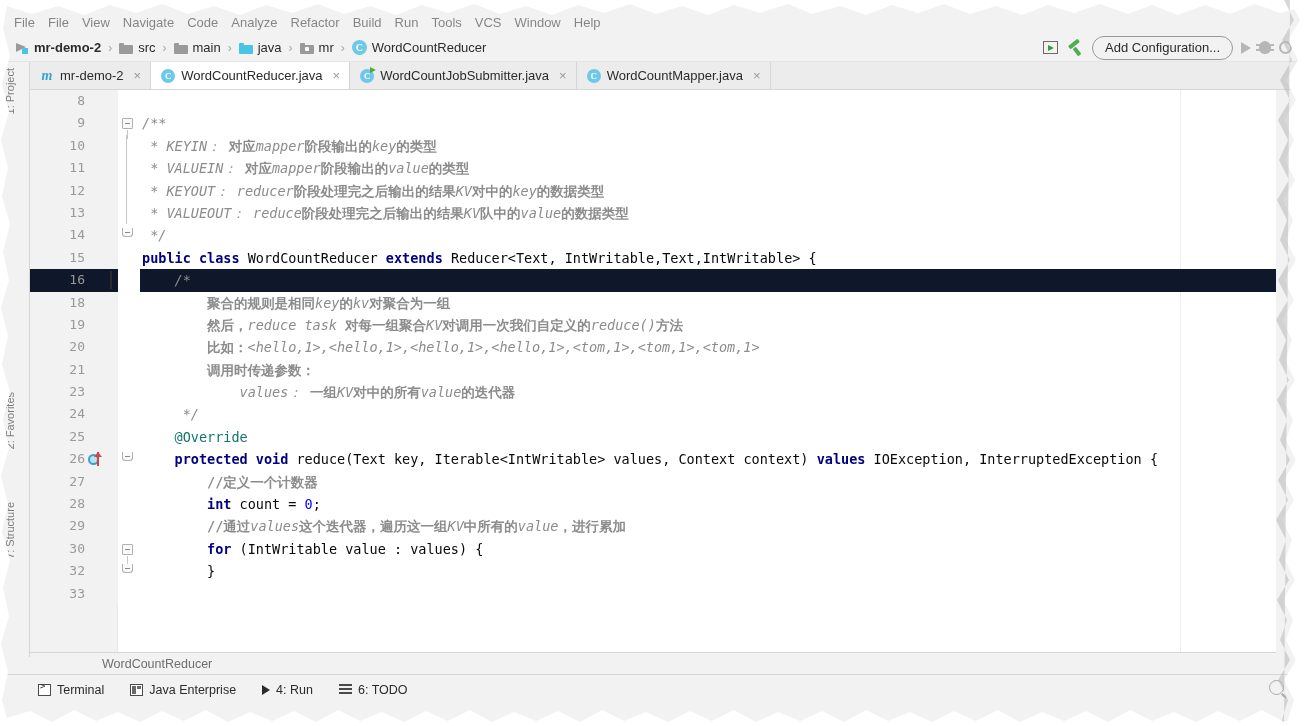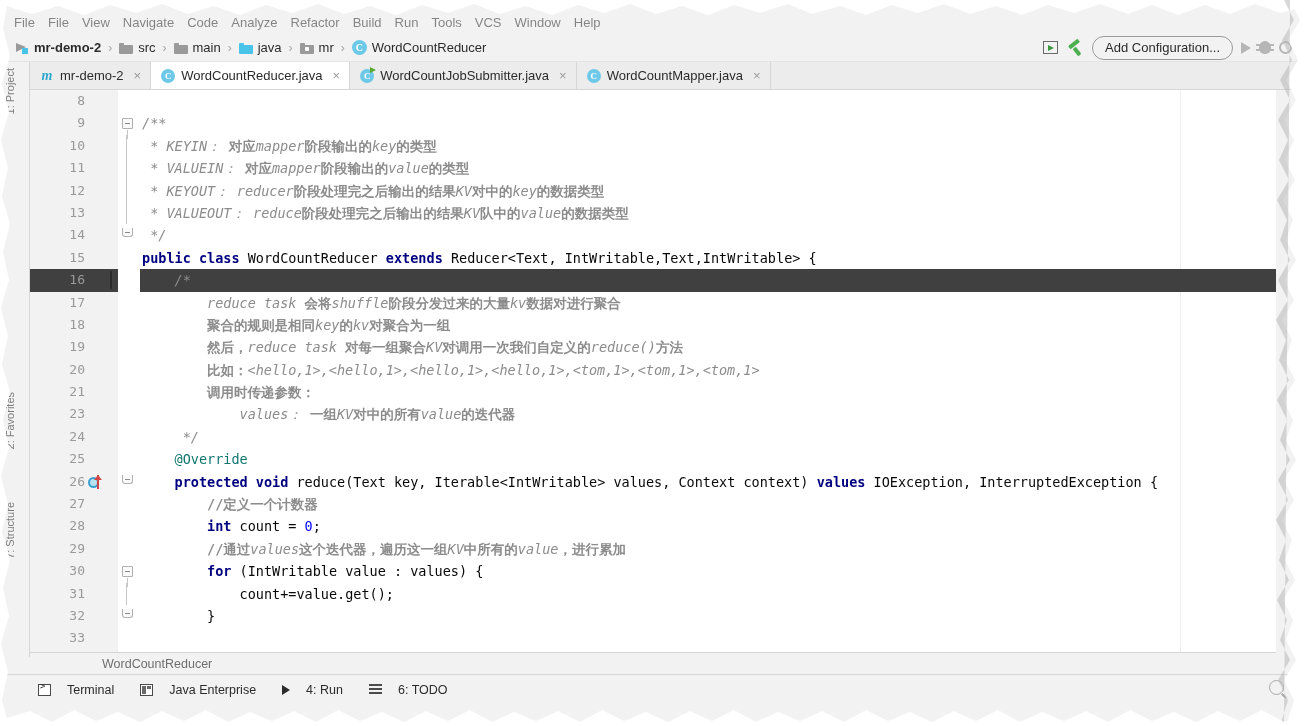--- a/index.html
+++ b/index.html
@@ -186,21 +186,21 @@
   }
   .codearea {
     position: absolute; left: 0; top: 0; width: 1246px; height: 562px;
     font-family: "DejaVu Sans Mono", "Liberation Mono", monospace;
     font-size: 13.5px;
   }
   .row {
     position: relative; height: 22.4px; line-height: 22.4px;
     white-space: pre; display: flex; align-items: stretch;
   }
-  .row.hl .lnum-cell, .row.hl .code-cell { background: #404040; }
+  .row.hl .lnum-cell, .row.hl .code-cell { background: #0f172a; }
   .lnum-cell {
     width: 88px; min-width:88px; text-align: right;
     padding-right: 33px; color: #999999; font-size: 13px;
     background: #f2f2f2; position: relative;
   }
   .fold-cell {
     width: 22px; min-width: 22px; background: transparent; position: relative;
   }
   .code-cell { flex: 1; padding-left: 2px; color: #080808; }
 
@@ -267,21 +267,21 @@
     font-size: 12.5px; color: #6e6e6e; padding-left: 72px;
   }
 
   
   .bottombar {
     position: absolute; top: 674px; left: 0; width: 1306px; height: 30px;
     background: #f2f2f2; border-top: 1px solid #d6d6d6;
     display: flex; align-items: center; padding-left: 38px; gap: 26px;
   }
   .bt {
-    display: flex; align-items: center; gap: 16px;
+    display: flex; align-items: center; gap: 6px;
     font-size: 12.5px; color: #2b2b2b; white-space: nowrap;
   }
   .icon-term {
     width: 13px; height: 12px; border: 1px solid #4a4a4a;
     position: relative; background:#fff;
   }
   .icon-term:after {
     content:'>'; position:absolute; left:1px; top:-4px;
     font-size: 9px; color:#2b2b2b; font-family:"DejaVu Sans Mono", monospace;
   }
@@ -434,34 +434,32 @@
     <div class="codearea" id="codearea">
         <div class="row"><div class="lnum-cell">8</div><div class="fold-cell"></div><div class="code-cell">&nbsp;</div></div>
         <div class="row"><div class="lnum-cell">9</div><div class="fold-cell"><span class="fold nub"></span></div><div class="code-cell"><span class="cmt">/**</span></div></div>
         <div class="row"><div class="lnum-cell">10</div><div class="fold-cell"><span class="foldline"></span></div><div class="code-cell"><span class="cmt"> * KEYIN： <span class="cn">对应</span>mapper<span class="cn">阶段输出的</span>key<span class="cn">的类型</span></span></div></div>
         <div class="row"><div class="lnum-cell">11</div><div class="fold-cell"><span class="foldline"></span></div><div class="code-cell"><span class="cmt"> * VALUEIN： <span class="cn">对应</span>mapper<span class="cn">阶段输出的</span>value<span class="cn">的类型</span></span></div></div>
         <div class="row"><div class="lnum-cell">12</div><div class="fold-cell"><span class="foldline"></span></div><div class="code-cell"><span class="cmt"> * KEYOUT： reducer<span class="cn">阶段处理完之后输出的结果</span>KV<span class="cn">对中的</span>key<span class="cn">的数据类型</span></span></div></div>
         <div class="row"><div class="lnum-cell">13</div><div class="fold-cell"><span class="foldline"></span></div><div class="code-cell"><span class="cmt"> * VALUEOUT： reduce<span class="cn">阶段处理完之后输出的结果</span>KV<span class="cn">队中的</span>value<span class="cn">的数据类型</span></span></div></div>
         <div class="row"><div class="lnum-cell">14</div><div class="fold-cell"><span class="fold end"></span></div><div class="code-cell"><span class="cmt"> */</span></div></div>
         <div class="row"><div class="lnum-cell">15</div><div class="fold-cell"></div><div class="code-cell"><span class="kw">public class</span> WordCountReducer <span class="kw">extends</span> Reducer&lt;Text, IntWritable,Text,IntWritable&gt; {</div></div>
         <div class="row hl"><div class="lnum-cell">16</div><div class="fold-cell"></div><div class="code-cell">    <span class="cmt">/*</span><span class="caret" style="left: 80px;"></span></div></div>
-        <div class="row"><div class="lnum-cell">17</div><div class="fold-cell"></div><div class="code-cell">        <span class="cmt">reduce task <span class="cn">会将</span>shuffle<span class="cn">阶段分发过来的大量</span>kv<span class="cn">数据对进行聚合</span></span></div></div>
         <div class="row"><div class="lnum-cell">18</div><div class="fold-cell"></div><div class="code-cell">        <span class="cmt"><span class="cn">聚合的规则是相同</span>key<span class="cn">的</span>kv<span class="cn">对聚合为一组</span></span></div></div>
         <div class="row"><div class="lnum-cell">19</div><div class="fold-cell"></div><div class="code-cell">        <span class="cmt"><span class="cn">然后，</span>reduce task <span class="cn">对每一组聚合</span>KV<span class="cn">对调用一次我们自定义的</span>reduce()<span class="cn">方法</span></span></div></div>
         <div class="row"><div class="lnum-cell">20</div><div class="fold-cell"></div><div class="code-cell">        <span class="cmt"><span class="cn">比如：</span>&lt;hello,1&gt;,&lt;hello,1&gt;,&lt;hello,1&gt;,&lt;hello,1&gt;,&lt;tom,1&gt;,&lt;tom,1&gt;,&lt;tom,1&gt;</span></div></div>
         <div class="row"><div class="lnum-cell">21</div><div class="fold-cell"></div><div class="code-cell">        <span class="cmt"><span class="cn">调用时传递参数：</span></span></div></div>
         <div class="row"><div class="lnum-cell">23</div><div class="fold-cell"></div><div class="code-cell">            <span class="cmt">values： <span class="cn">一组</span>KV<span class="cn">对中的所有</span>value<span class="cn">的迭代器</span></span></div></div>
         <div class="row"><div class="lnum-cell">24</div><div class="fold-cell"></div><div class="code-cell">     <span class="cmt">*/</span></div></div>
         <div class="row"><div class="lnum-cell">25</div><div class="fold-cell"></div><div class="code-cell">    <span class="anno">@Override</span></div></div>
         <div class="row"><div class="lnum-cell">26<div class="ovr"><span class="c"></span><span class="a"></span></div></div><div class="fold-cell"><span class="fold end"></span></div><div class="code-cell">    <span class="kw">protected void</span> reduce(Text key, Iterable&lt;IntWritable&gt; values, Context context) <span class="kw">values</span> IOException, InterruptedException {</div></div>
         <div class="row"><div class="lnum-cell">27</div><div class="fold-cell"></div><div class="code-cell">        <span class="cmt"><span class="cn">//定义一个计数器</span></span></div></div>
         <div class="row"><div class="lnum-cell">28</div><div class="fold-cell"></div><div class="code-cell">        <span class="kw">int</span> <span class="und">count</span> = <span class="num">0</span>;</div></div>
         <div class="row"><div class="lnum-cell">29</div><div class="fold-cell"></div><div class="code-cell">        <span class="cmt"><span class="cn">//通过</span>values<span class="cn">这个迭代器，遍历这一组</span>KV<span class="cn">中所有的</span>value<span class="cn">，进行累加</span></span></div></div>
         <div class="row"><div class="lnum-cell">30</div><div class="fold-cell"><span class="fold nub"></span></div><div class="code-cell">        <span class="kw">for</span> (IntWritable value : values) {</div></div>
-        <div class="row"><div class="lnum-cell">31</div><div class="fold-cell"><span class="foldline"></span></div><div class="code-cell">            <span class="und">count</span>+=value.get();</div></div>
         <div class="row"><div class="lnum-cell">32</div><div class="fold-cell"><span class="fold end"></span></div><div class="code-cell">        }</div></div>
         <div class="row"><div class="lnum-cell">33</div><div class="fold-cell"></div><div class="code-cell">        </div></div>
       </div>
   </div>
 
   <div class="bottom-crumb">
     <span>WordCountReducer</span>
   </div>
 
   <div class="bottombar">

